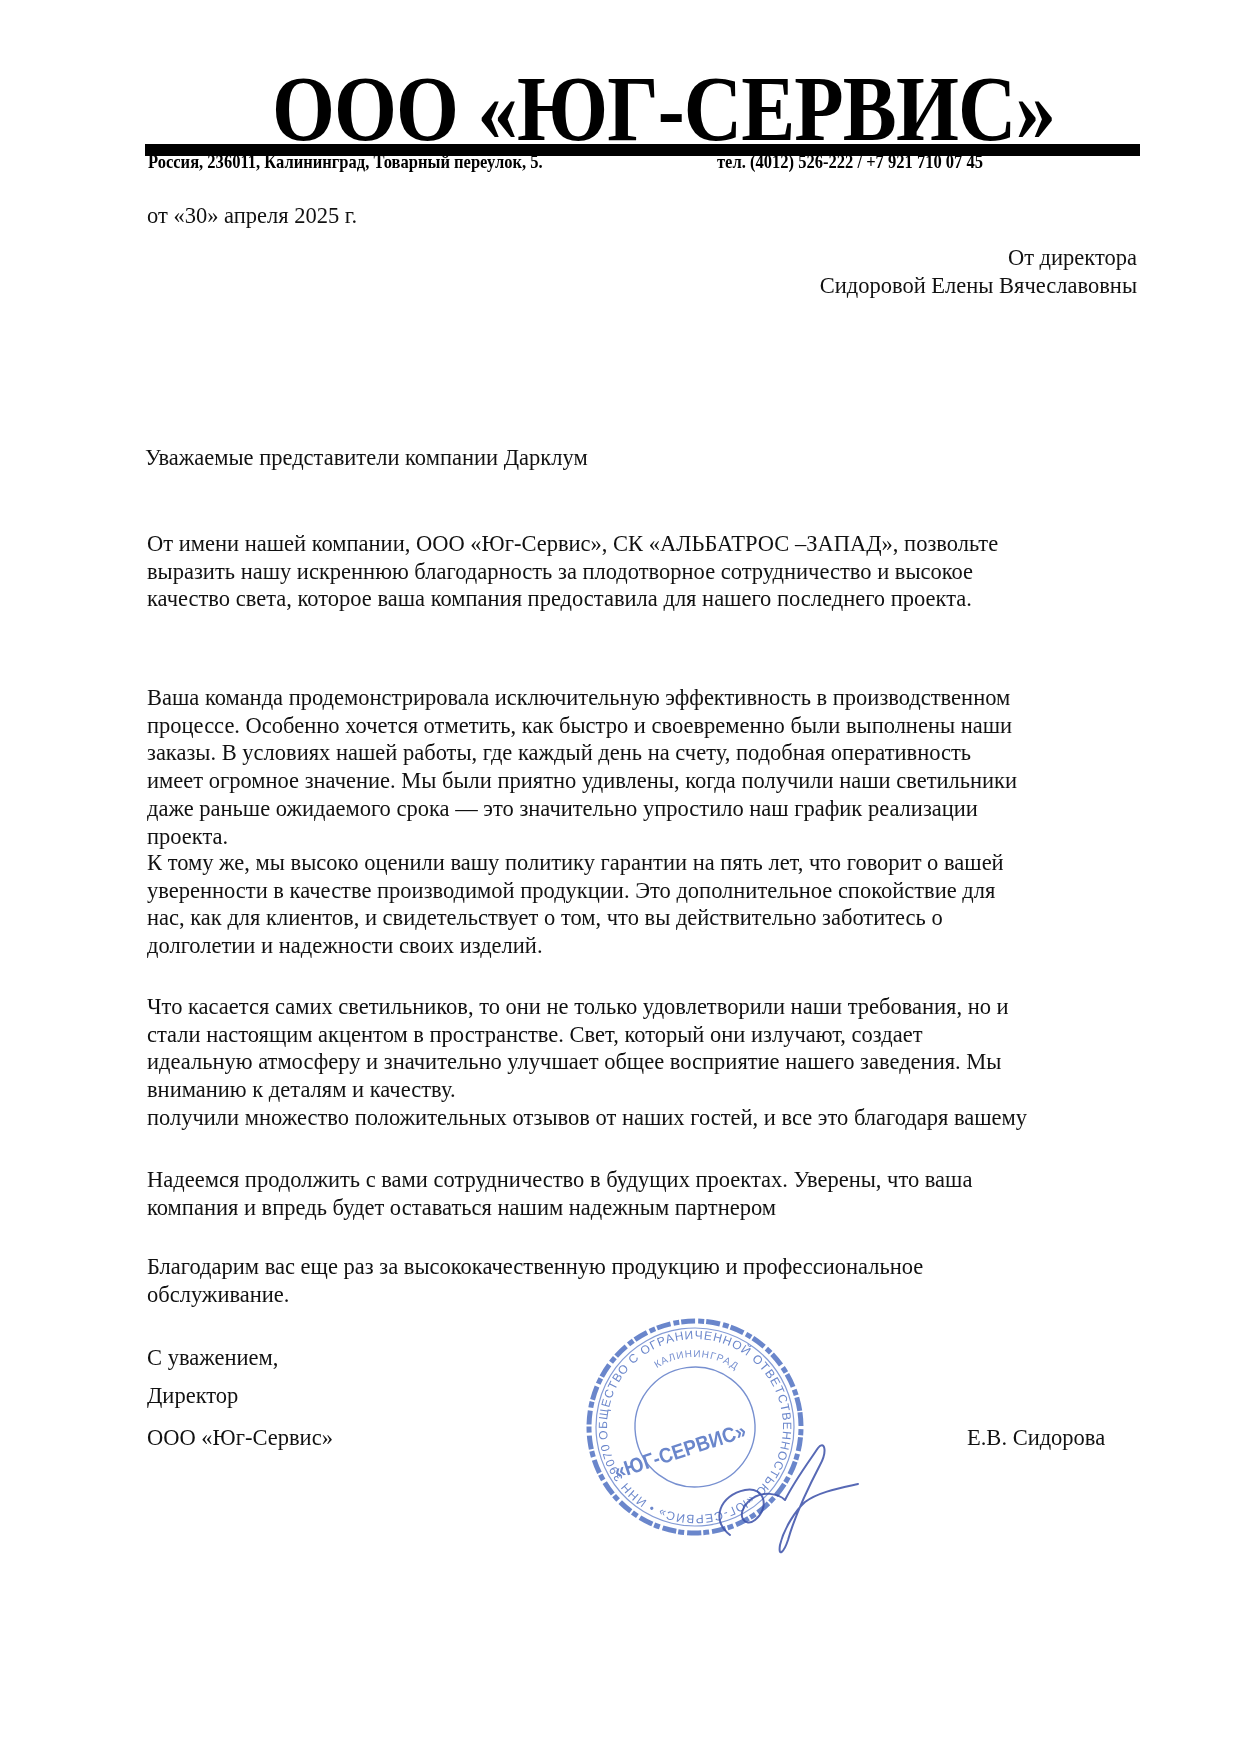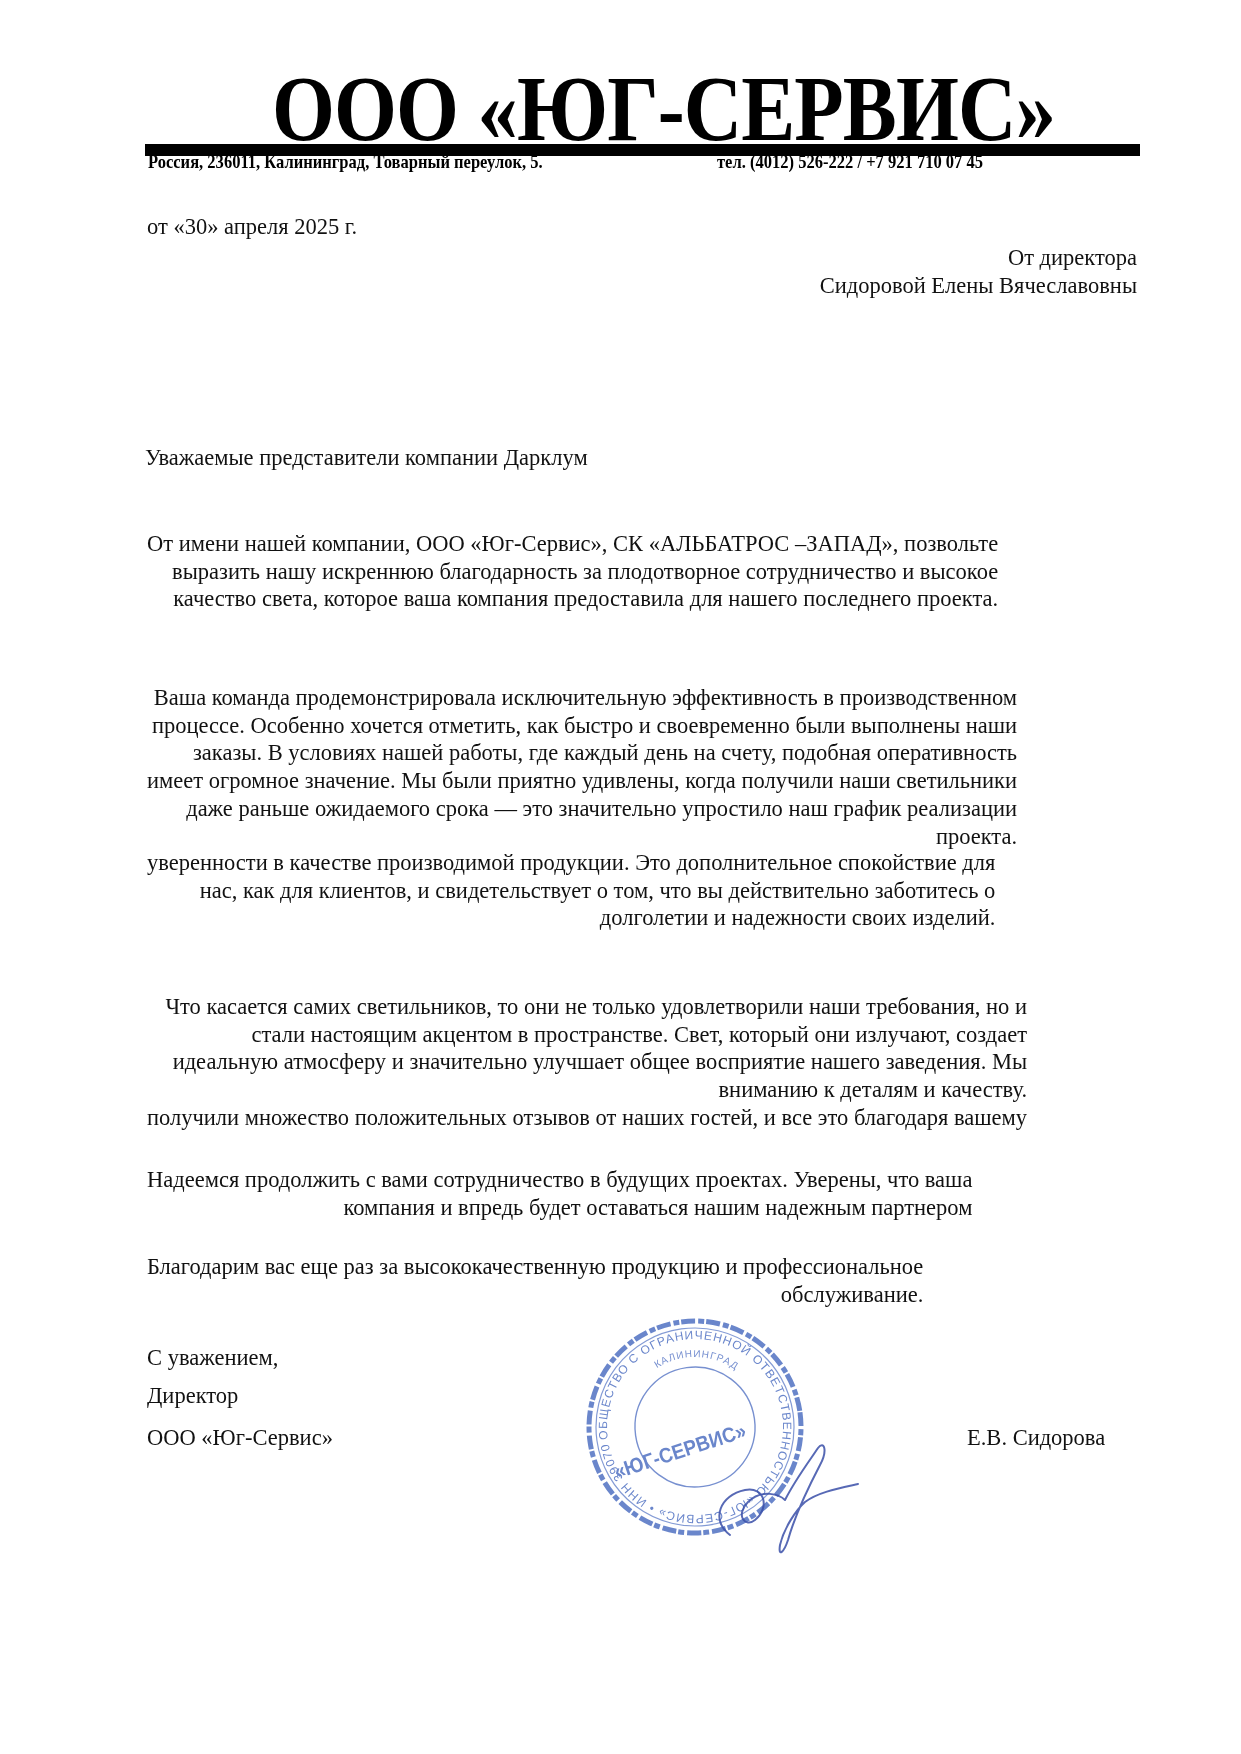--- a/index.html
+++ b/index.html
@@ -7,27 +7,27 @@
            font-family: "Liberation Serif", "DejaVu Serif", serif; color: #111; }
     .abs { position: absolute; white-space: nowrap; }
     .title { left: 272px; top: 56px; width: 736px; font-size: 94px; font-weight: bold;
              line-height: 104px; transform: scaleX(0.86); transform-origin: left top; letter-spacing: -1px; color: #000; }
     .bar { left: 145px; top: 144px; width: 995px; height: 12px; background: #000; }
     .addr { top: 151px; font-size: 19px; font-weight: bold; line-height: 22px; color: #000;
             transform: scaleX(0.87); transform-origin: left top; }
     .addr-left { left: 148px; }
     .addr-right { left: 717px; }
     .txt { font-size: 22.5px; line-height: 28px; }
-    .date { left: 147px; top: 213px; }
+    .date { left: 147px; top: 202px; }
     .from { right: 104px; text-align: center; }
     .from1 { top: 244px; }
     .from2 { top: 272px; }
     .greeting { left: 145px; width: 995px; top: 444px; text-align: left; }
     .para { position: absolute; left: 147px; font-size: 22.5px; line-height: 27.7px; }
-    .para .ln { display: block; white-space: nowrap; text-align: right; }
+    .para .ln { display: block; white-space: nowrap; }
     .p1 { top: 530px; }
     .p2 { top: 648px; margin-top: 36px; }
     .p3 { top: 849px; }
     .p4 { top: 993px; }
     .p5 { top: 1166px; }
     .p6 { top: 1253px; }
     .closing { left: 147px; }
     .c1 { top: 1338px; margin-top: 6px; }
     .c2 { top: 1366px; margin-top: 16px; }
     .c3 { top: 1424px; }
@@ -56,20 +56,21 @@
 </div>
 <div class="para p2">
   <span class="ln">Ваша команда продемонстрировала исключительную эффективность в производственном</span>
   <span class="ln">процессе. Особенно хочется отметить, как быстро и своевременно были выполнены наши</span>
   <span class="ln">заказы. В условиях нашей работы, где каждый день на счету, подобная оперативность</span>
   <span class="ln">имеет огромное значение. Мы были приятно удивлены, когда получили наши светильники</span>
   <span class="ln">даже раньше ожидаемого срока — это значительно упростило наш график реализации</span>
   <span class="ln">проекта.</span>
 </div>
 <div class="para p3">
+  <span class="ln">К тому же, мы высоко оценили вашу политику гарантии на пять лет, что говорит о вашей</span>
   <span class="ln">уверенности в качестве производимой продукции. Это дополнительное спокойствие для</span>
   <span class="ln">нас, как для клиентов, и свидетельствует о том, что вы действительно заботитесь о</span>
   <span class="ln">долголетии и надежности своих изделий.</span>
 </div>
 <div class="para p4">
   <span class="ln">Что касается самих светильников, то они не только удовлетворили наши требования, но и</span>
   <span class="ln">стали настоящим акцентом в пространстве. Свет, который они излучают, создает</span>
   <span class="ln">идеальную атмосферу и значительно улучшает общее восприятие нашего заведения. Мы</span>
   <span class="ln">вниманию к деталям и качеству.</span>
   <span class="ln">получили множество положительных отзывов от наших гостей, и все это благодаря вашему</span>

